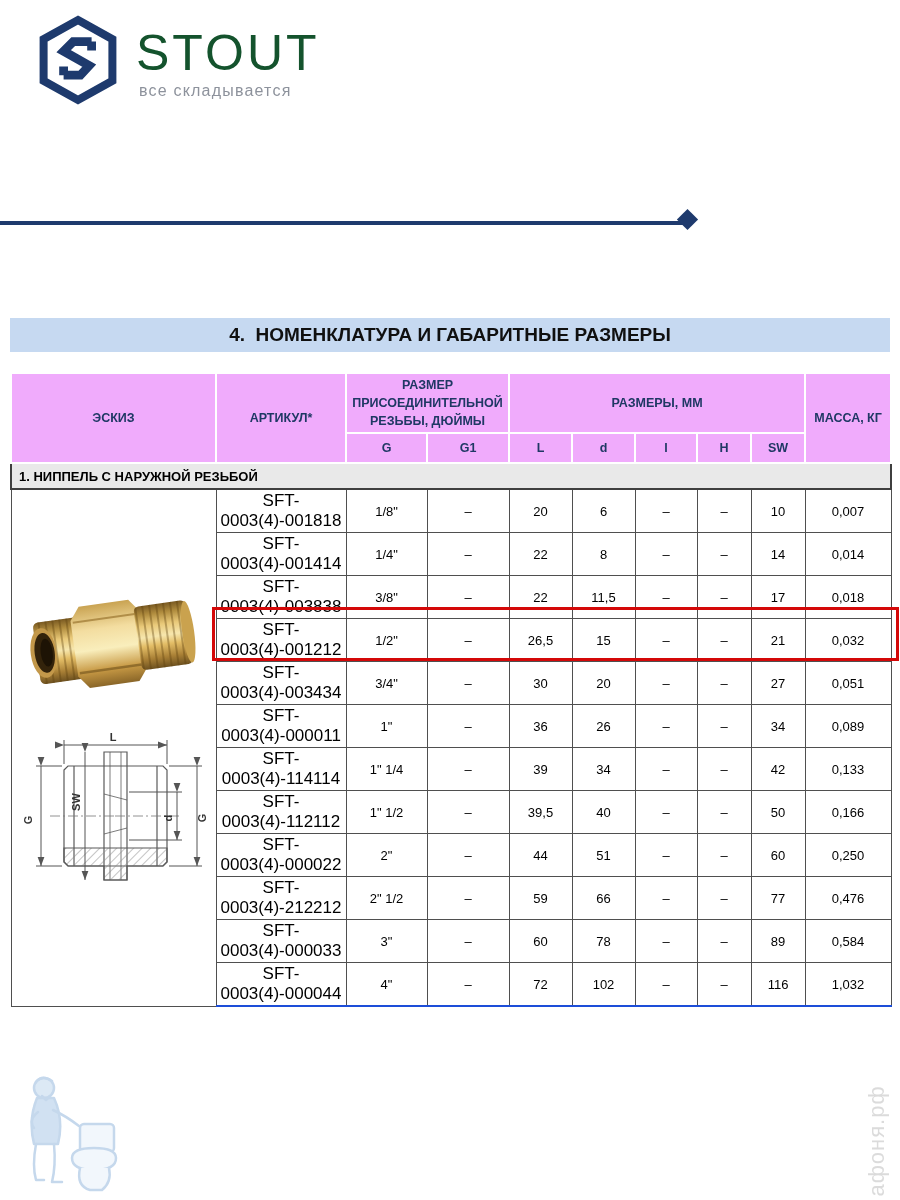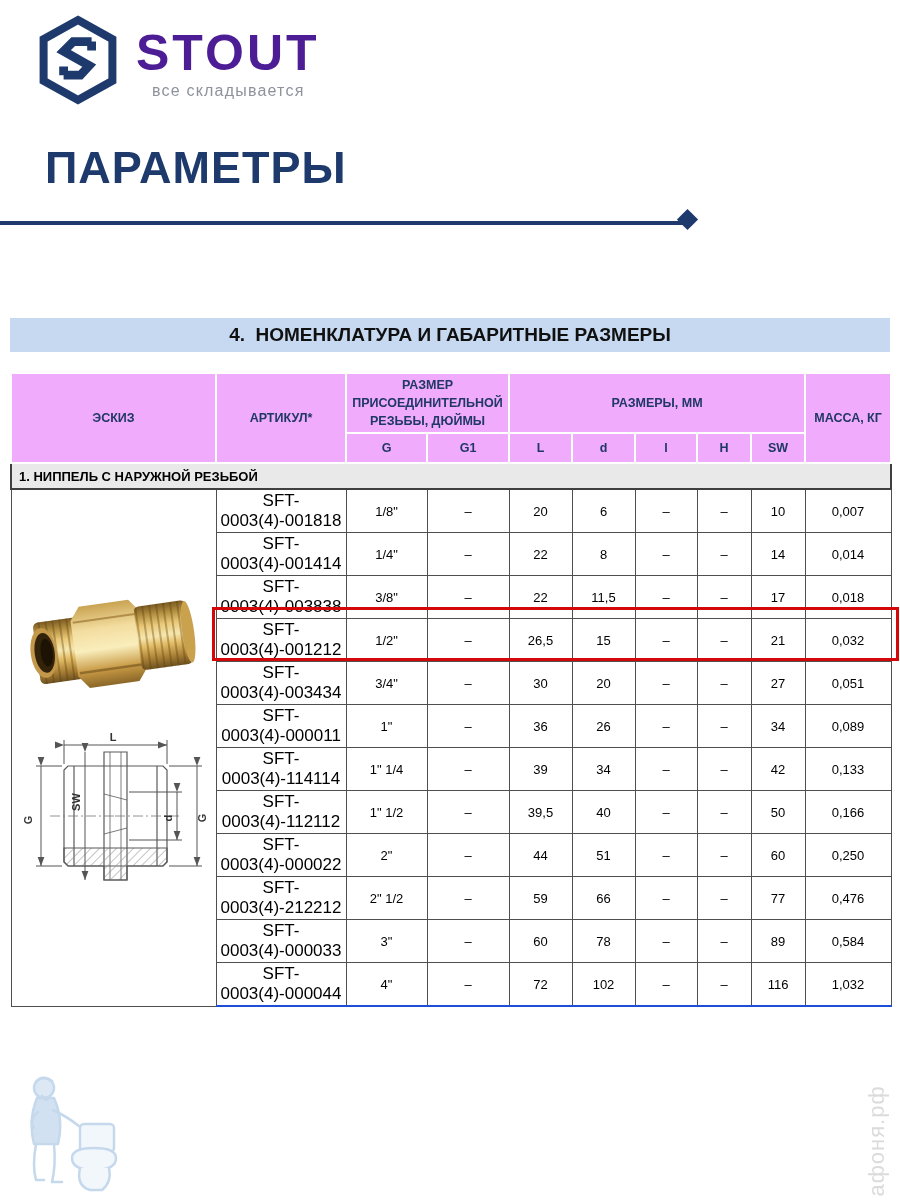--- a/index.html
+++ b/index.html
@@ -2,22 +2,22 @@
 <html><head>
 <meta charset="utf-8">
 <style>
   html,body{margin:0;padding:0;background:#fff;}
   #page{position:relative;width:900px;height:1200px;background:#ffffff;
         font-family:"Liberation Sans",sans-serif;overflow:hidden;}
 
   
   .logo-wrap{position:absolute;left:38px;top:14px;display:flex;align-items:flex-start;}
   .brand-text{margin-left:18px;margin-top:14px;}
-  .brand-name{font-size:50px;font-weight:bold;color:#4c1d95;letter-spacing:3px;line-height:1;}
-  .brand-tagline{font-size:16px;color:#8d929c;letter-spacing:1.2px;margin-top:4px;margin-left:16px;}
+  .brand-name{font-size:50px;font-weight:normal;color:#14532d;letter-spacing:3px;line-height:1;}
+  .brand-tagline{font-size:16px;color:#8d929c;letter-spacing:1.2px;margin-top:4px;margin-left:3px;}
 
   
   .page-title{position:absolute;left:45px;top:142px;font-size:45px;font-weight:bold;
               color:#1e3a6d;letter-spacing:1px;}
   .rule{position:absolute;left:0;top:221px;width:686px;height:4px;background:#1e3a6d;}
   .rule-diamond{position:absolute;left:680px;top:212px;width:15px;height:15px;
                 background:#1e3a6d;transform:rotate(45deg);}
 
   
   .section-bar{position:absolute;left:10px;top:318px;width:880px;height:34px;
@@ -64,21 +64,20 @@
       <polygon points="50,6 93,30 93,82 50,106 7,82 7,30" fill="none" stroke="#1e3a6d" stroke-width="10"></polygon>
       <path d="M67 33 H44 L32 45 L64 63 L53 75 H32" fill="none" stroke="#1e3a6d" stroke-width="11"></path>
       <path d="M67 33 V44 M32 75 V64" stroke="#1e3a6d" stroke-width="11"></path>
     </svg>
     <div class="brand-text">
       <div class="brand-name">STOUT</div>
       <div class="brand-tagline">все складывается</div>
     </div>
   </div>
 
-  <div class="page-title">ПАРАМЕТРЫ</div>
   <div class="rule"></div>
   <div class="rule-diamond"></div>
 
   <div class="section-bar">
     <span>4.  НОМЕНКЛАТУРА И ГАБАРИТНЫЕ РАЗМЕРЫ</span>
   </div>
 
   <table>
     <colgroup>
       <col style="width:205px">

